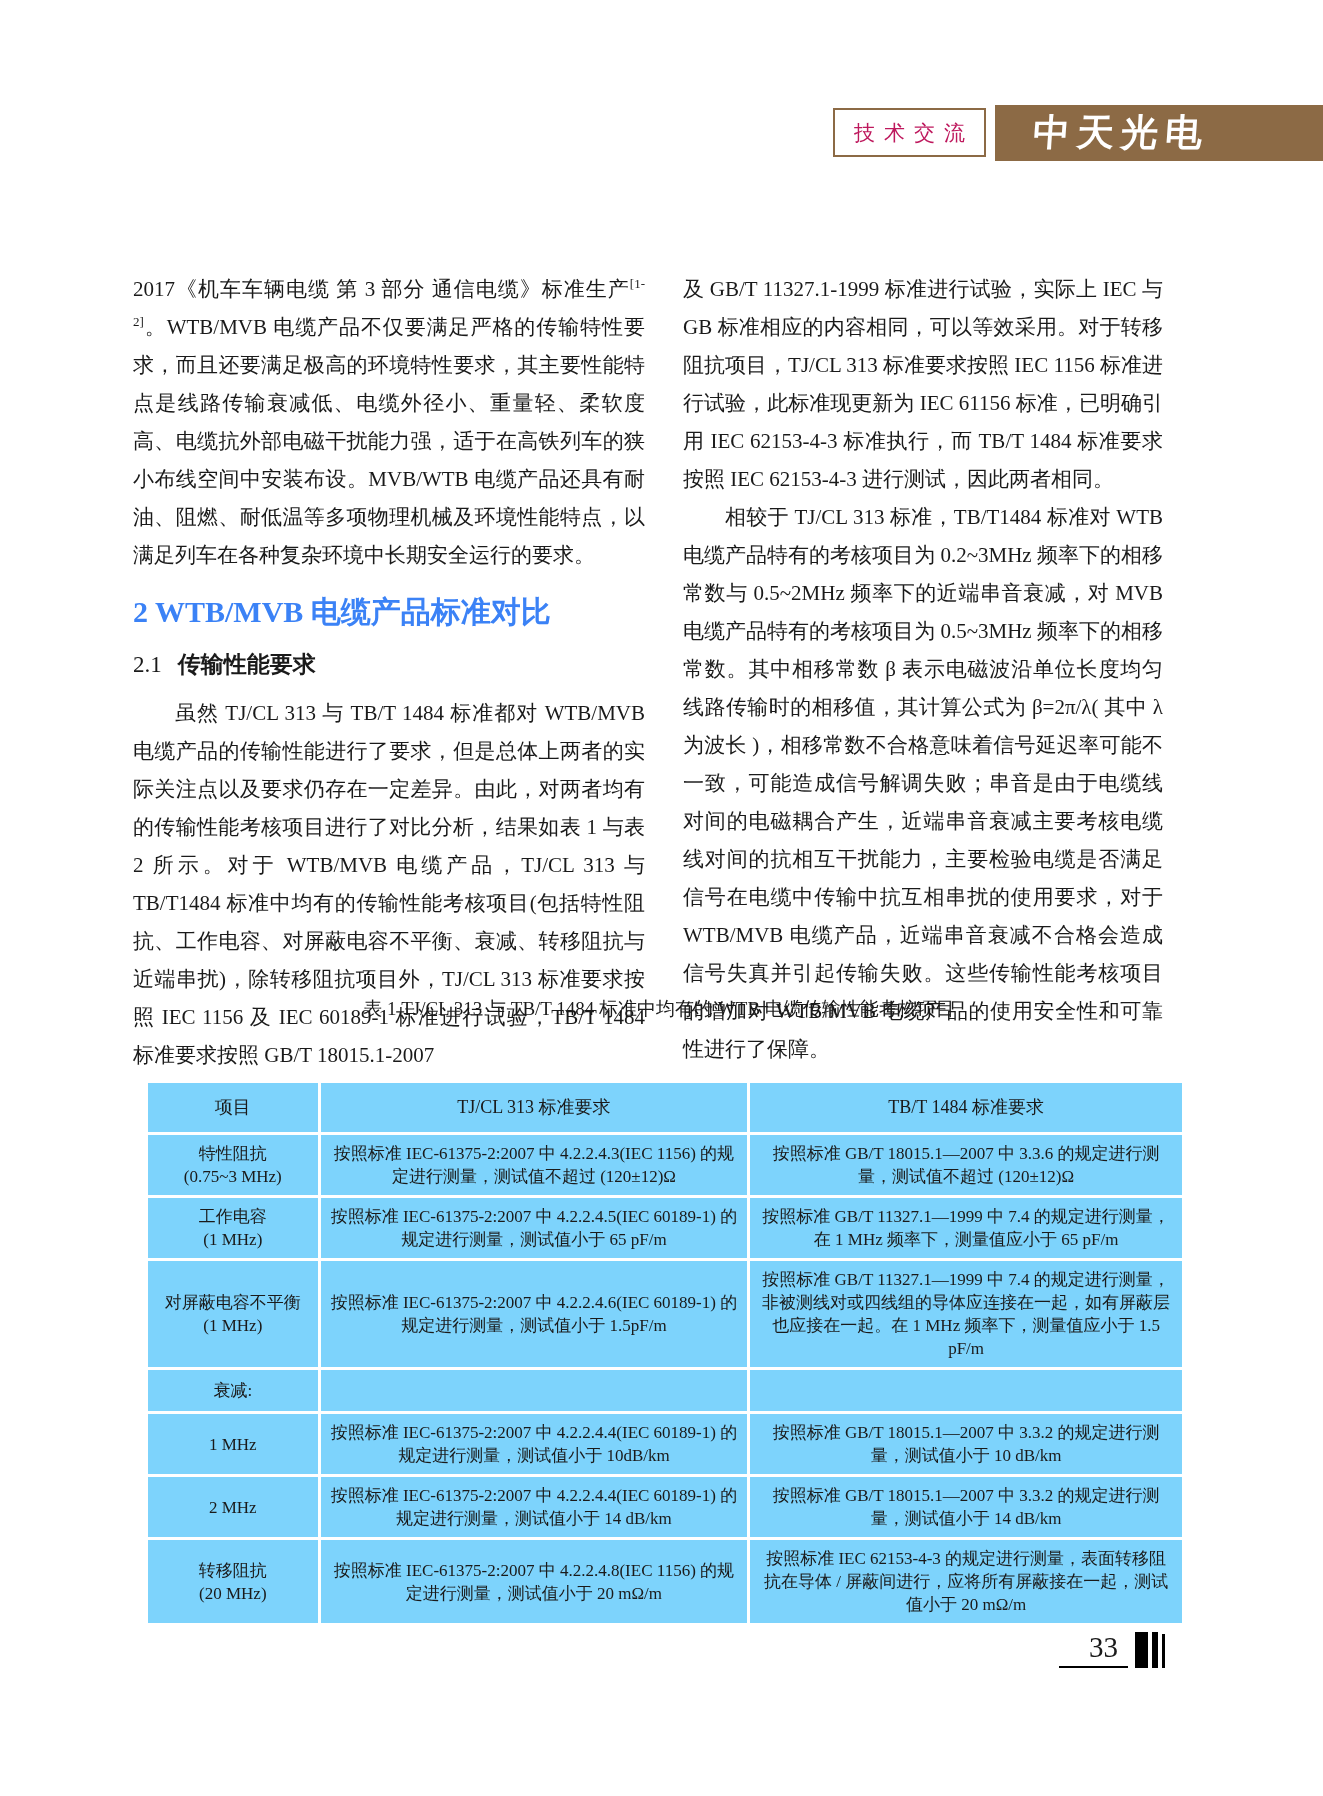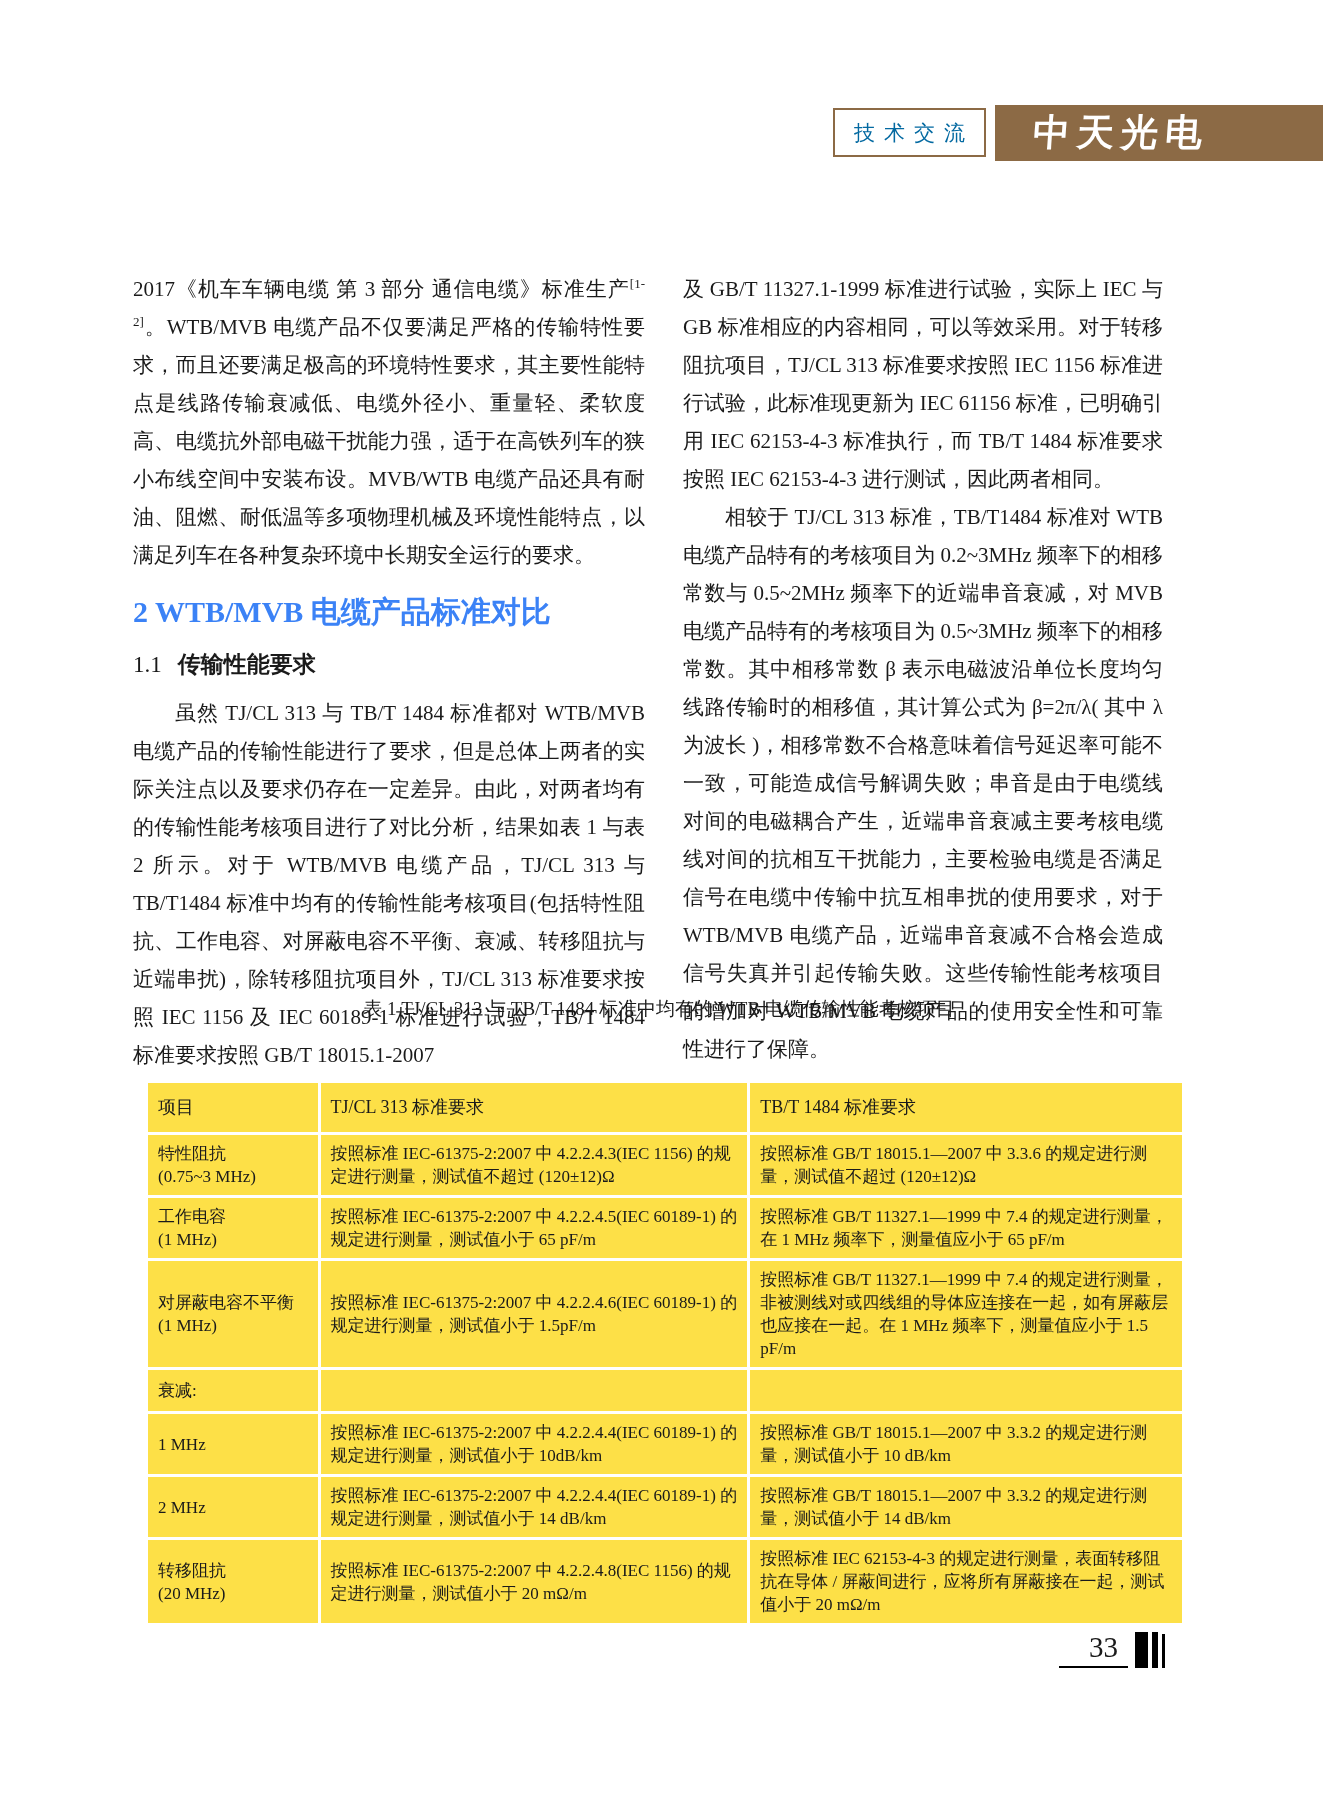--- a/index.html
+++ b/index.html
@@ -9,21 +9,21 @@
     font-family:"Liberation Serif","DejaVu Serif",serif; color:#1a1a1a;
   }
 
   
   .header-badge {
     position:absolute; left:833px; top:108px; width:153px; height:49px;
     border:2px solid #8C6A45; box-sizing:border-box;
     display:flex; align-items:center; justify-content:center;
   }
   .header-badge .badge-text {
-    color:#0369a1; font-size:21px; letter-spacing:9px; text-indent:9px;
+    color:#be185d; font-size:21px; letter-spacing:9px; text-indent:9px;
     font-family:"Liberation Sans","DejaVu Sans",sans-serif;
   }
   .header-logo {
     position:absolute; left:995px; top:105px; width:328px; height:56px;
     background:#8C6A45; display:flex; align-items:center;
   }
   .header-logo .logo-text {
     color:#ffffff; font-size:37px; font-weight:bold; padding-left:38px;
     letter-spacing:7px; transform:skewX(-4deg);
     font-family:"DejaVu Sans","Liberation Sans",sans-serif;
@@ -48,21 +48,21 @@
   .caption {
     position:absolute; left:133px; top:996px; width:1052px;
     text-align:center; font-size:19px; line-height:26px;
   }
   table.cmp {
     position:absolute; left:145px; top:1080px; width:1040px;
     border-collapse:separate; border-spacing:3px; table-layout:fixed;
     font-size:17px; line-height:23px;
   }
   table.cmp th, table.cmp td {
-    background:#fde047; text-align:left; vertical-align:middle;
+    background:#7dd3fc; text-align:center; vertical-align:middle;
     padding:7px 10px; font-weight:normal; word-break:break-word;
   }
   table.cmp th { padding:13px 10px; font-size:18px; }
   table.cmp td.item { white-space:pre-line; }
   table.cmp tr.attn-row td { padding:9px 10px; }
 
   
   .footer { position:absolute; top:1632px; right:158px; display:flex; align-items:flex-end; }
   .footer-text { text-align:right; font-size:19px; line-height:31px; }
   .pageno {
@@ -83,21 +83,21 @@
   <div class="header-badge">
     <span class="badge-text">技术交流</span>
   </div>
   <div class="header-logo">
     <span class="logo-text">中天光电</span>
   </div>
 
   <div class="col col-left">
     <p><span>2017《机车车辆电缆 第 3 部分 通信电缆》标准生产</span><sup class="ref">[1-2]</sup><span>。WTB/MVB 电缆产品不仅要满足严格的传输特性要求，而且还要满足极高的环境特性要求，其主要性能特点是线路传输衰减低、电缆外径小、重量轻、柔软度高、电缆抗外部电磁干扰能力强，适于在高铁列车的狭小布线空间中安装布设。MVB/WTB 电缆产品还具有耐油、阻燃、耐低温等多项物理机械及环境性能特点，以满足列车在各种复杂环境中长期安全运行的要求。</span></p>
     <h2 class="section">2 WTB/MVB 电缆产品标准对比</h2>
-    <h3 class="subsection"><span class="num">1.1</span><span>传输性能要求</span></h3>
+    <h3 class="subsection"><span class="num">2.1</span><span>传输性能要求</span></h3>
     <p class="indent">虽然 TJ/CL 313 与 TB/T 1484 标准都对 WTB/MVB 电缆产品的传输性能进行了要求，但是总体上两者的实际关注点以及要求仍存在一定差异。由此，对两者均有的传输性能考核项目进行了对比分析，结果如表 1 与表 2 所示。对于 WTB/MVB 电缆产品，TJ/CL 313 与 TB/T1484 标准中均有的传输性能考核项目(包括特性阻抗、工作电容、对屏蔽电容不平衡、衰减、转移阻抗与近端串扰)，除转移阻抗项目外，TJ/CL 313 标准要求按照 IEC 1156 及 IEC 60189-1 标准进行试验，TB/T 1484 标准要求按照 GB/T 18015.1-2007</p>
   </div>
 
   <div class="col col-right">
     <p>及 GB/T 11327.1-1999 标准进行试验，实际上 IEC 与 GB 标准相应的内容相同，可以等效采用。对于转移阻抗项目，TJ/CL 313 标准要求按照 IEC 1156 标准进行试验，此标准现更新为 IEC 61156 标准，已明确引用 IEC 62153-4-3 标准执行，而 TB/T 1484 标准要求按照 IEC 62153-4-3 进行测试，因此两者相同。</p>
     <p class="indent">相较于 TJ/CL 313 标准，TB/T1484 标准对 WTB 电缆产品特有的考核项目为 0.2~3MHz 频率下的相移常数与 0.5~2MHz 频率下的近端串音衰减，对 MVB 电缆产品特有的考核项目为 0.5~3MHz 频率下的相移常数。其中相移常数 β 表示电磁波沿单位长度均匀线路传输时的相移值，其计算公式为 β=2π/λ( 其中 λ 为波长 )，相移常数不合格意味着信号延迟率可能不一致，可能造成信号解调失败；串音是由于电缆线对间的电磁耦合产生，近端串音衰减主要考核电缆线对间的抗相互干扰能力，主要检验电缆是否满足信号在电缆中传输中抗互相串扰的使用要求，对于 WTB/MVB 电缆产品，近端串音衰减不合格会造成信号失真并引起传输失败。这些传输性能考核项目的增加对 WTB/MVB 电缆产品的使用安全性和可靠性进行了保障。</p>
   </div>
 
   <div class="caption">表 1  TJ/CL 313 与 TB/T 1484 标准中均有的 WTB 电缆传输性能考核项目</div>
 

